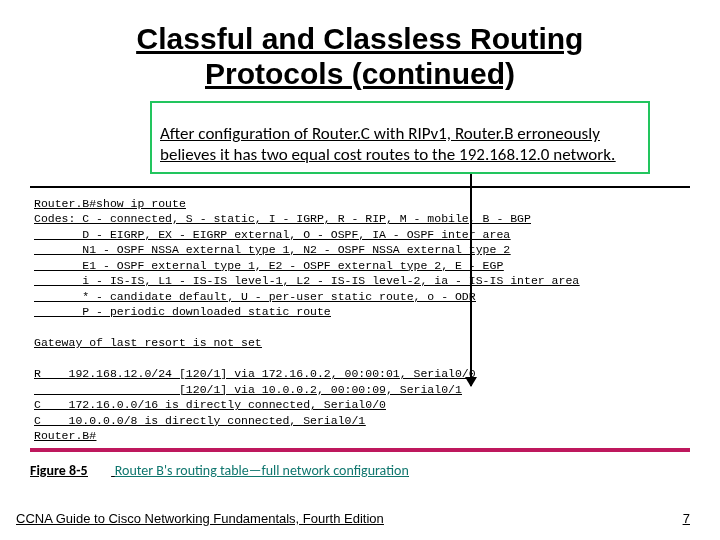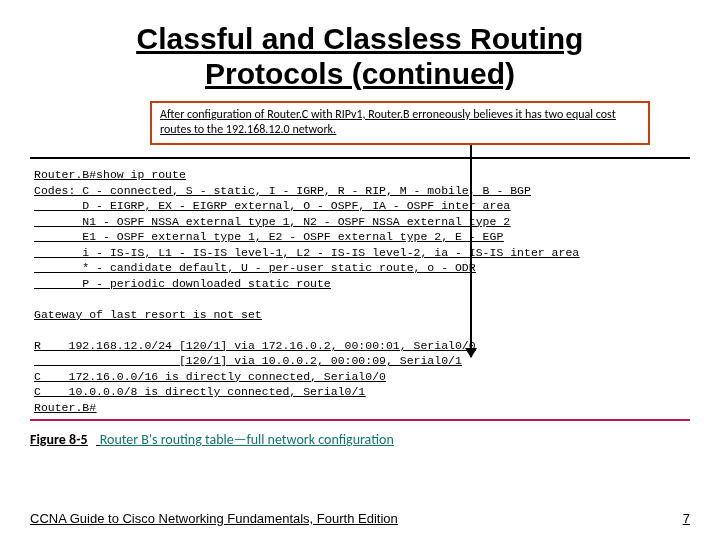--- a/index.html
+++ b/index.html
@@ -1,28 +1,28 @@
 <!DOCTYPE html>
 <html><head>
 <meta charset="utf-8">
 <style>
   * { box-sizing: border-box; margin: 0; padding: 0; text-decoration: underline; }
   html, body { width: 720px; height: 540px; background: #fff; font-family: Arial, Helvetica, sans-serif; }
   .slide { width: 720px; height: 540px; position: relative; padding: 18px 30px 0 30px; }
   .title { font-size: 30px; text-align: center; line-height: 1.15; margin: 4px 40px 10px 40px; }
   .callout-wrap { margin: 0 40px 0 120px; position: relative; }
-  .callout { border: 2px solid #c2410c; padding: 4px 8px 6px 8px; font-family: Calibri, Arial, sans-serif; font-size: 12px; line-height: 1.25; }
+  .callout { border: 2px solid #22c55e; padding: 20px 8px 6px 8px; font-family: Calibri, Arial, sans-serif; font-size: 17px; line-height: 1.25; }
   .pointer { position: absolute; left: 320px; top: 100%; width: 2px; height: 212px; background: #000; }
   .pointer::after { content: ""; position: absolute; bottom: -1px; left: -5px; width: 0; height: 0; border-left: 6px solid transparent; border-right: 6px solid transparent; border-top: 10px solid #000; }
-  .term-frame { border-top: 2px solid #000; border-bottom: 2px solid #be185d; margin-top: 12px; padding: 8px 4px 4px 4px; }
+  .term-frame { border-top: 2px solid #000; border-bottom: 4px solid #be185d; margin-top: 12px; padding: 8px 4px 4px 4px; }
   .term { font-family: "Courier New", monospace; font-size: 11.5px; line-height: 1.35; white-space: pre; color: #000; }
   .figcap { margin-top: 10px; font-family: Calibri, Arial, sans-serif; font-size: 14px; }
-  .figcap .num { font-weight: 700; margin-right: 9px; }
+  .figcap .num { font-weight: 700; margin-right: 24px; }
   .figcap .desc { color: #0f766e; }
-  .footer { position: absolute; bottom: 14px; left: 30px; right: 30px; display: flex; justify-content: space-between; font-size: 13px; }
+  .footer { position: absolute; bottom: 14px; left: 16px; right: 30px; display: flex; justify-content: space-between; font-size: 13px; }
 </style>
 </head>
 <body>
 
 <div class="slide">
 
   <h1 class="title">Classful and Classless Routing Protocols (continued)</h1>
 
   <div class="callout-wrap">
     <div class="callout">After configuration of Router.C with RIPv1, Router.B erroneously believes it has two equal cost routes to the 192.168.12.0 network.</div>

